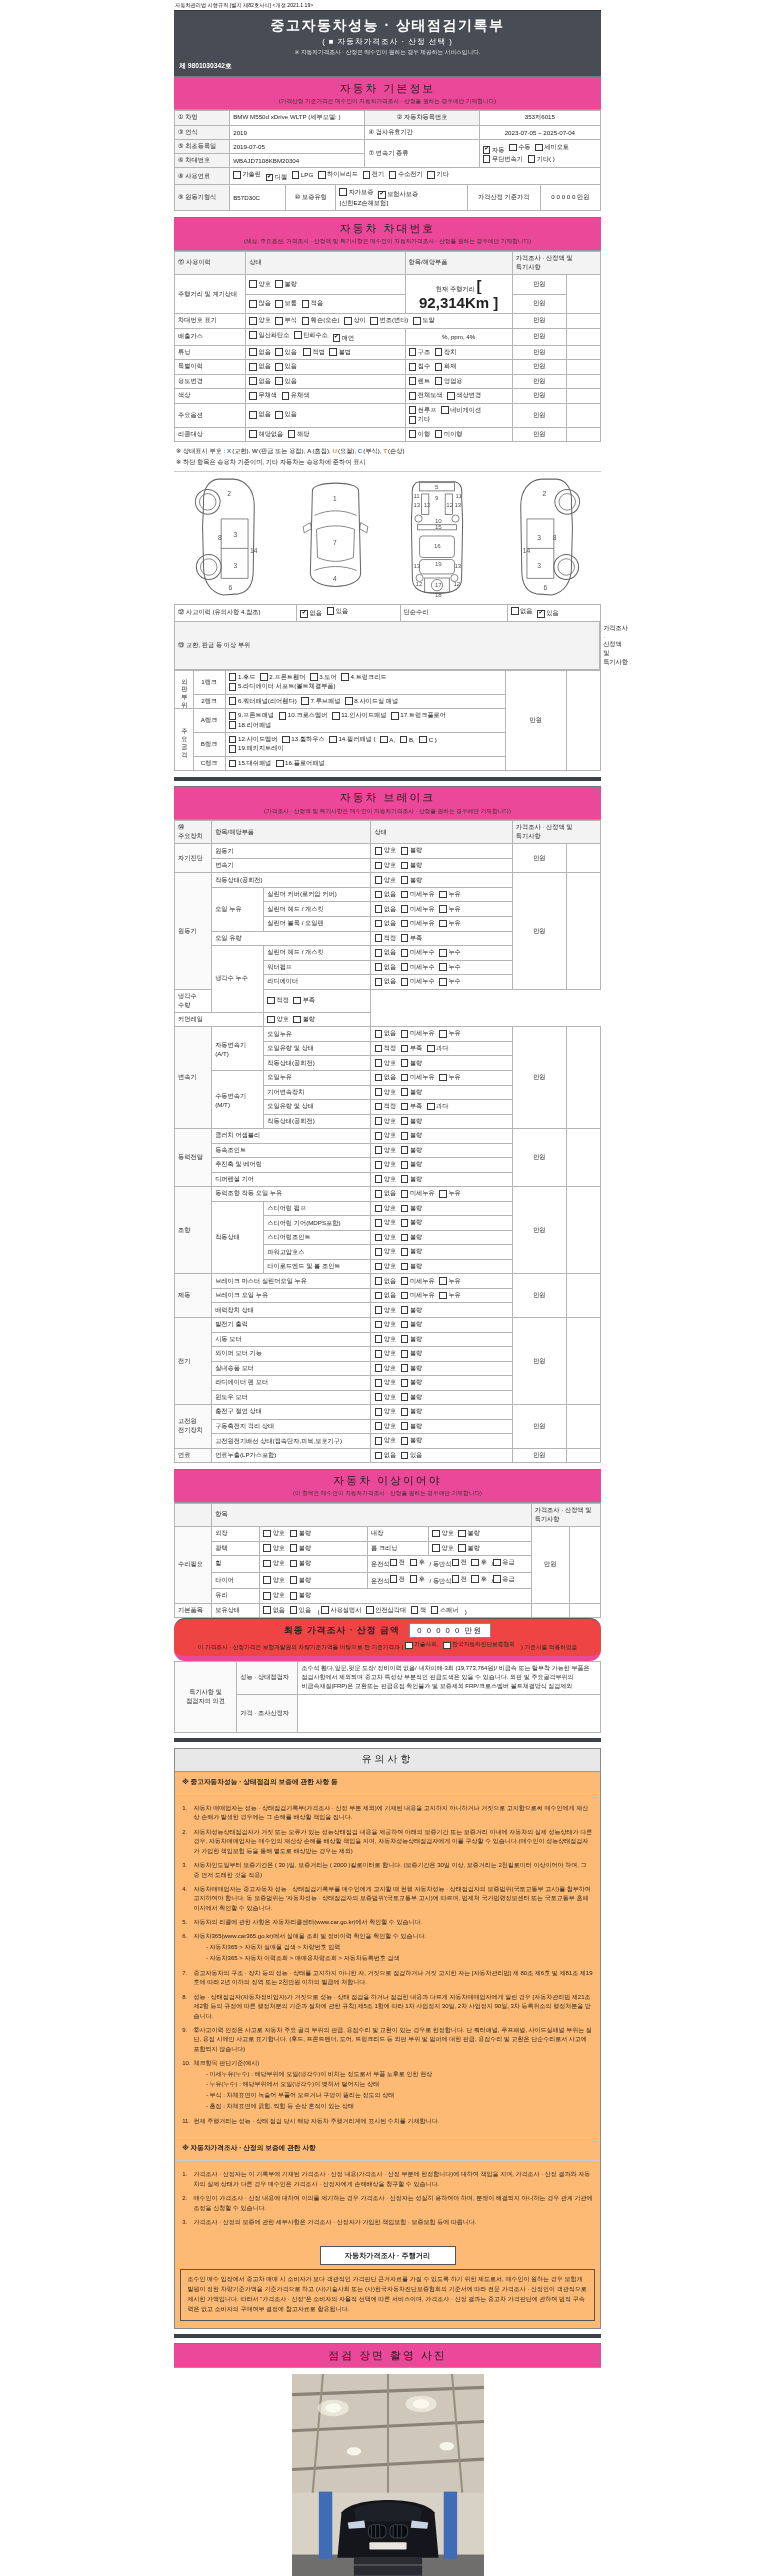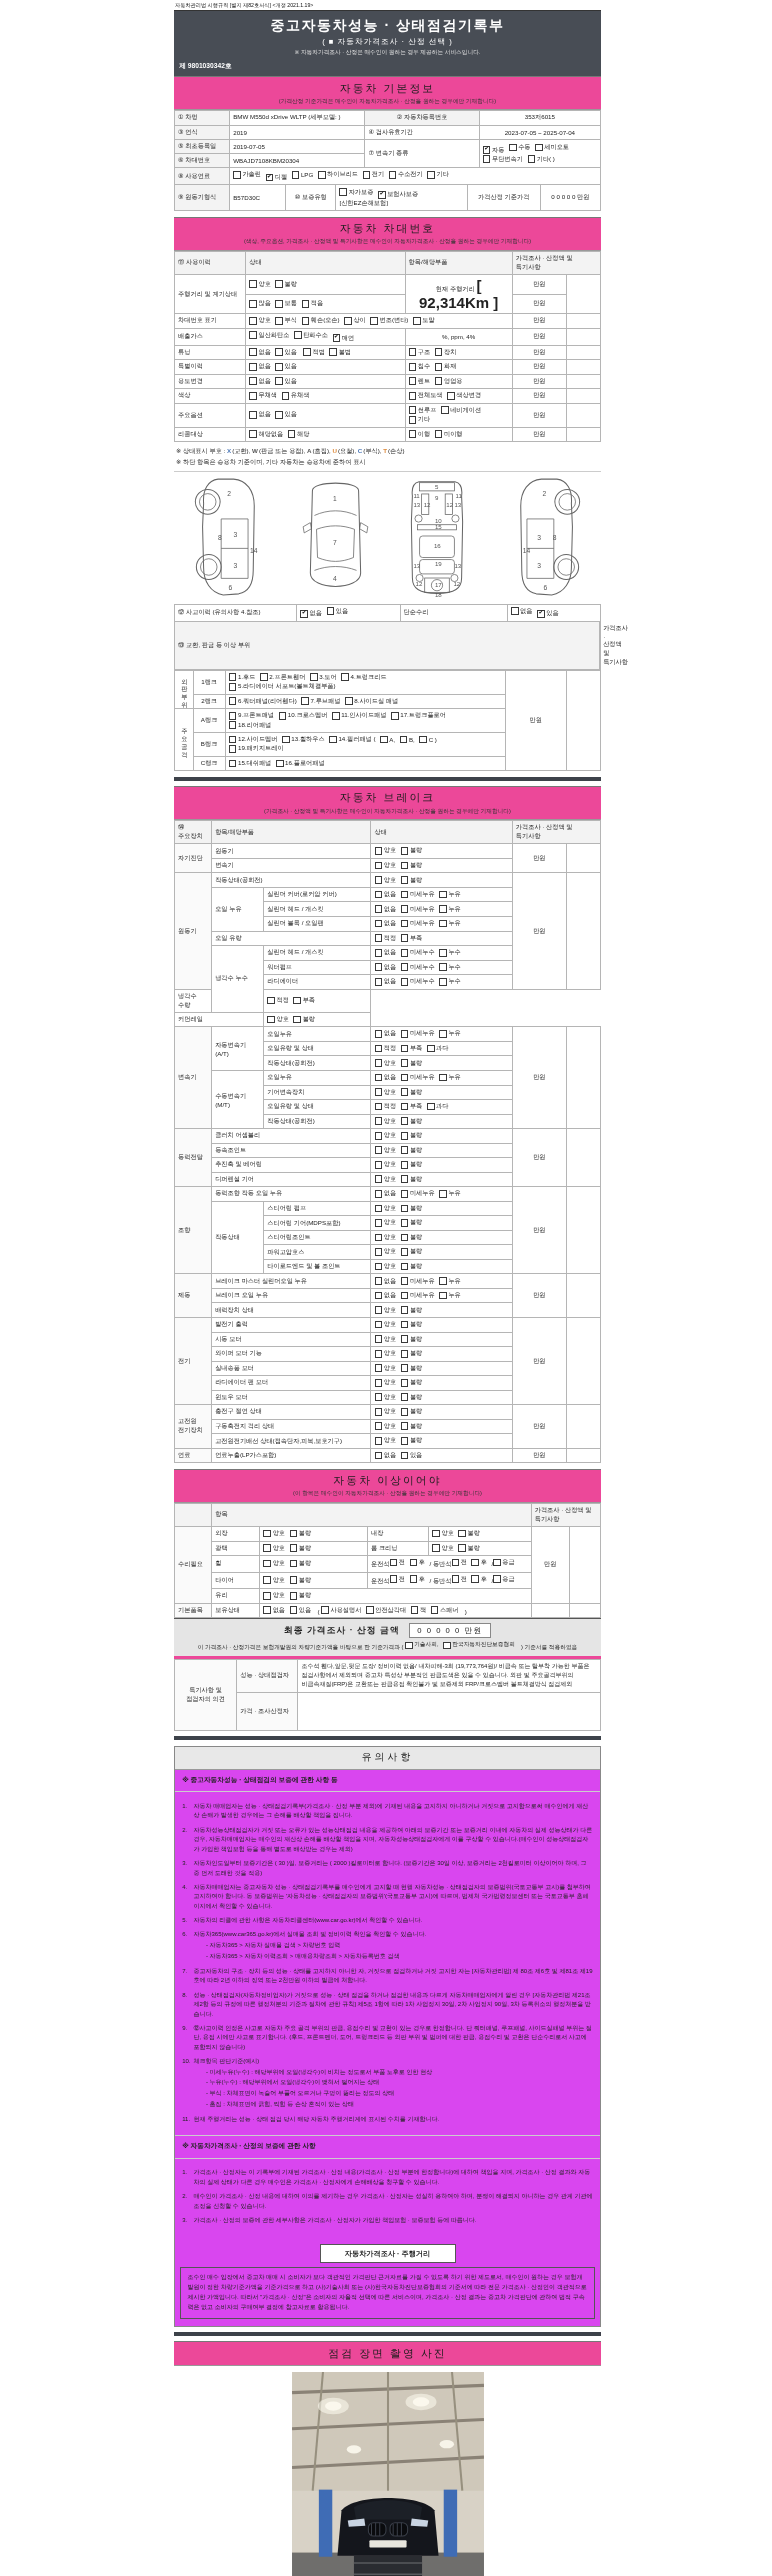--- a/index.html
+++ b/index.html
@@ -24,25 +24,25 @@
   td.vt{writing-mode:vertical-rl;text-orientation:upright;letter-spacing:1.5px;text-align:center;padding:1px 0;}
   td.cmt{font-size:6px;line-height:1.55;}
   .cbw{display:inline-flex;align-items:center;margin-right:4.6px;white-space:nowrap;}
   .cb{display:inline-block;width:5.7px;height:5.7px;border:1px solid #3a3a3a;margin-right:1.5px;line-height:5.2px;font-size:5.7px;text-align:center;color:#111;background:#fff;flex:none;}
   .cb.ck::after{content:"✔";position:relative;top:-1px;}
   .big{font-size:15px;font-weight:bold;text-align:right;}
   .legend{font-size:6.2px;padding:4.1px 2.1px;line-height:1.7;background:#fff;}
   .lg-sym{font-weight:bold;margin-right:1px;}
   .diagrams{display:flex;justify-content:space-around;align-items:center;background:#fff;padding:3.1px 2.1px 5.2px;border-top:0.5px solid #ccc;}
   .bar{height:4.1px;background:#3d424a;margin:5.2px 0;}
-  .finalBand{background:#e5e5e5;border-top:1px solid #555;border-bottom:3px solid #ec4899;text-align:center;padding:4.1px 3.1px;}
+  .finalBand{background:#ef4444;border-top:1px solid #555;border-bottom:5px solid #ec4899;text-align:center;padding:4.1px 3.1px;border-radius:11px;}
   .finalBand .fl{font-size:8.8px;font-weight:bold;letter-spacing:1px;}
   .finalBand .fv{display:inline-block;border:0.5px solid #888;background:#fff;padding:1.5px 7.2px;margin-left:7.2px;font-size:7.7px;letter-spacing:1.5px;}
   .finalBand .fn{font-size:5.7px;margin-top:3.1px;}
-  .noticeBox{border:0.5px solid #888;margin-top:1px;background:#d946ef;}
+  .noticeBox{border:0.5px solid #888;margin-top:1px;background:#fdba74;}
   .noticeHead{background:#e8e8e8;text-align:center;font-size:9.8px;letter-spacing:3.1px;padding:4.6px 0;border-bottom:0.5px solid #999;}
   .noticeSub{font-size:6.7px;font-weight:bold;padding:6.2px 7.2px;border-bottom:0.5px solid #ccc;}
   .nItems{padding:5.2px 7.2px 6.2px;font-size:6px;line-height:1.6;}
   .nItem{display:flex;margin:4.6px 0;}
   .nItem .no{flex:none;width:11.3px;font-weight:normal;}
   .nItem .tx{flex:1;}
   .nBul{margin:1px 0 1px 12.4px;}
   .defTitle{width:134px;margin:8.2px auto 0;border:0.5px solid #555;text-align:center;font-size:7.2px;font-weight:bold;padding:3.1px 0;background:#fff;}
   .defBox{border:0.5px solid #555;margin:4.1px 5.2px 7.2px;padding:5.2px 6.2px;font-size:6px;line-height:1.65;}
   .photoWrap{display:flex;justify-content:center;padding:6.2px 0 7.2px;background:#fff;}

